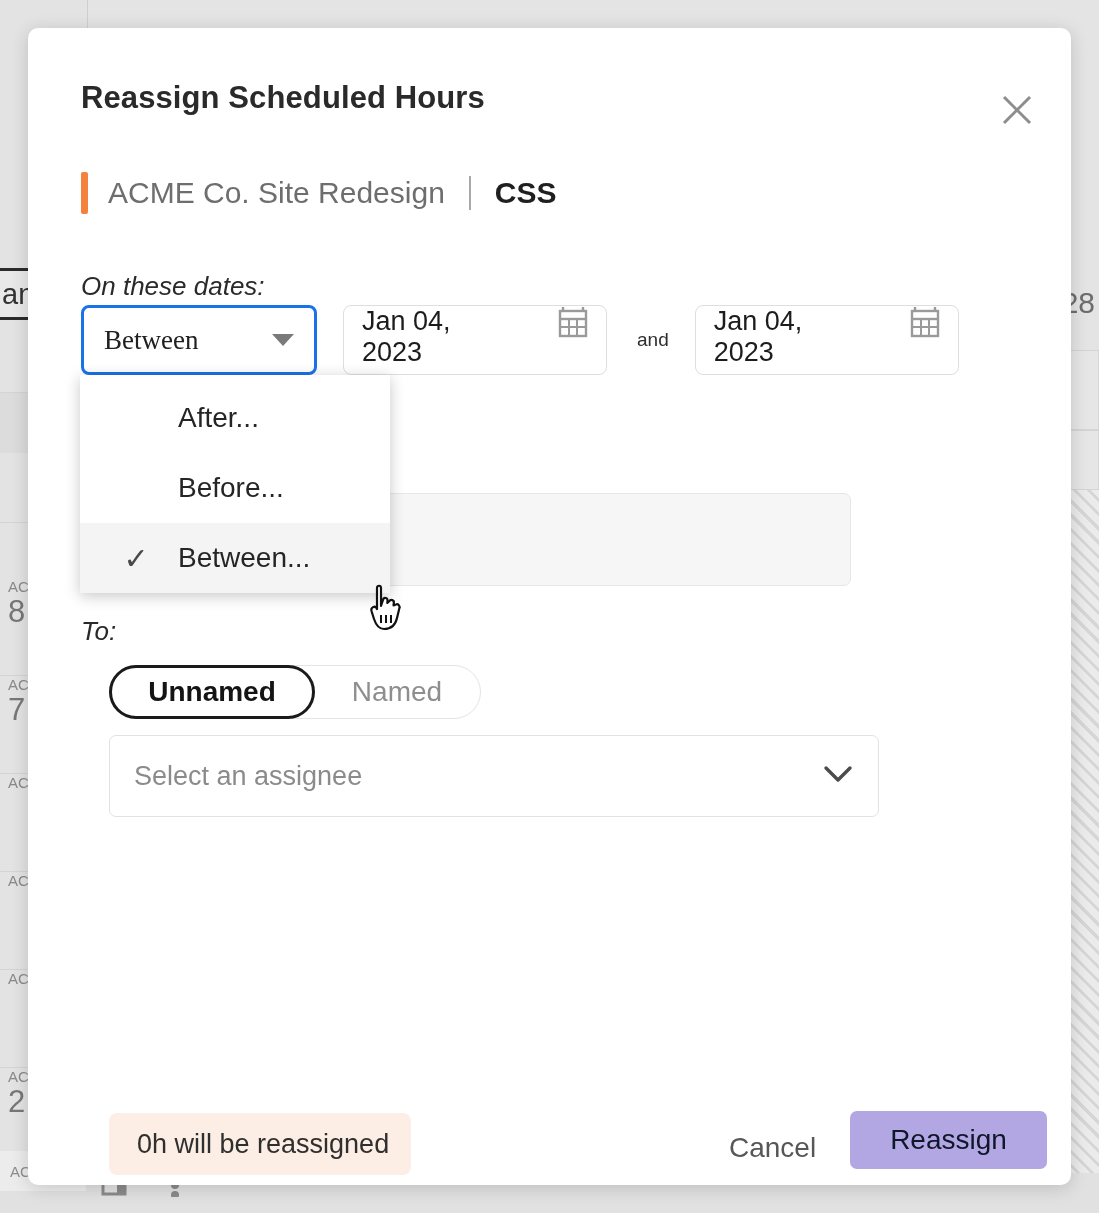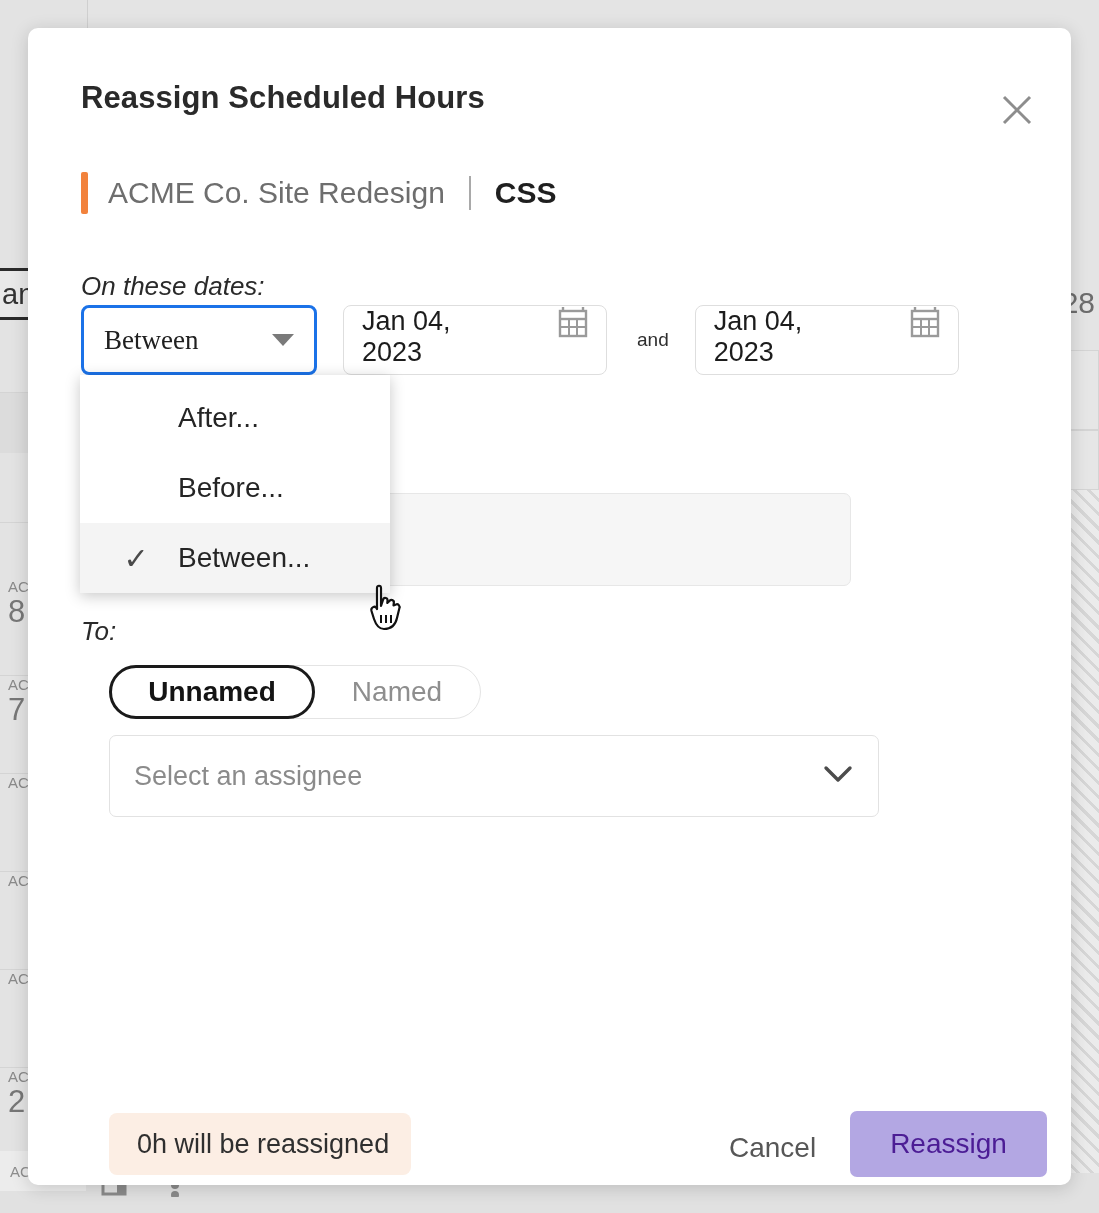--- a/index.html
+++ b/index.html
@@ -214,23 +214,23 @@
   }
   #status-badge span { font-size: 27px; color: #2f2f2f; margin-left: 6px; }
   #cancel-btn {
     position: absolute; left: 693px; top: 1089px;
     height: 62px; display: flex; align-items: center;
     font-size: 28px; color: #575757; cursor: pointer;
     padding: 0 8px;
   }
   #reassign-btn {
     position: absolute; left: 822px; top: 1083px;
-    width: 197px; height: 66px;
+    width: 197px; height: 58px;
     background: #b3a7e3; border-radius: 7px; border: none;
-    color: #4c1d95; font-size: 28px; cursor: pointer;
+    color: #0f172a; font-size: 28px; cursor: pointer;
     font-family: "Liberation Sans", sans-serif;
   }
 </style>
 </head>
 <body>
 
 <div id="app-background">
 
   <div class="bg-left-panel"></div>
 

